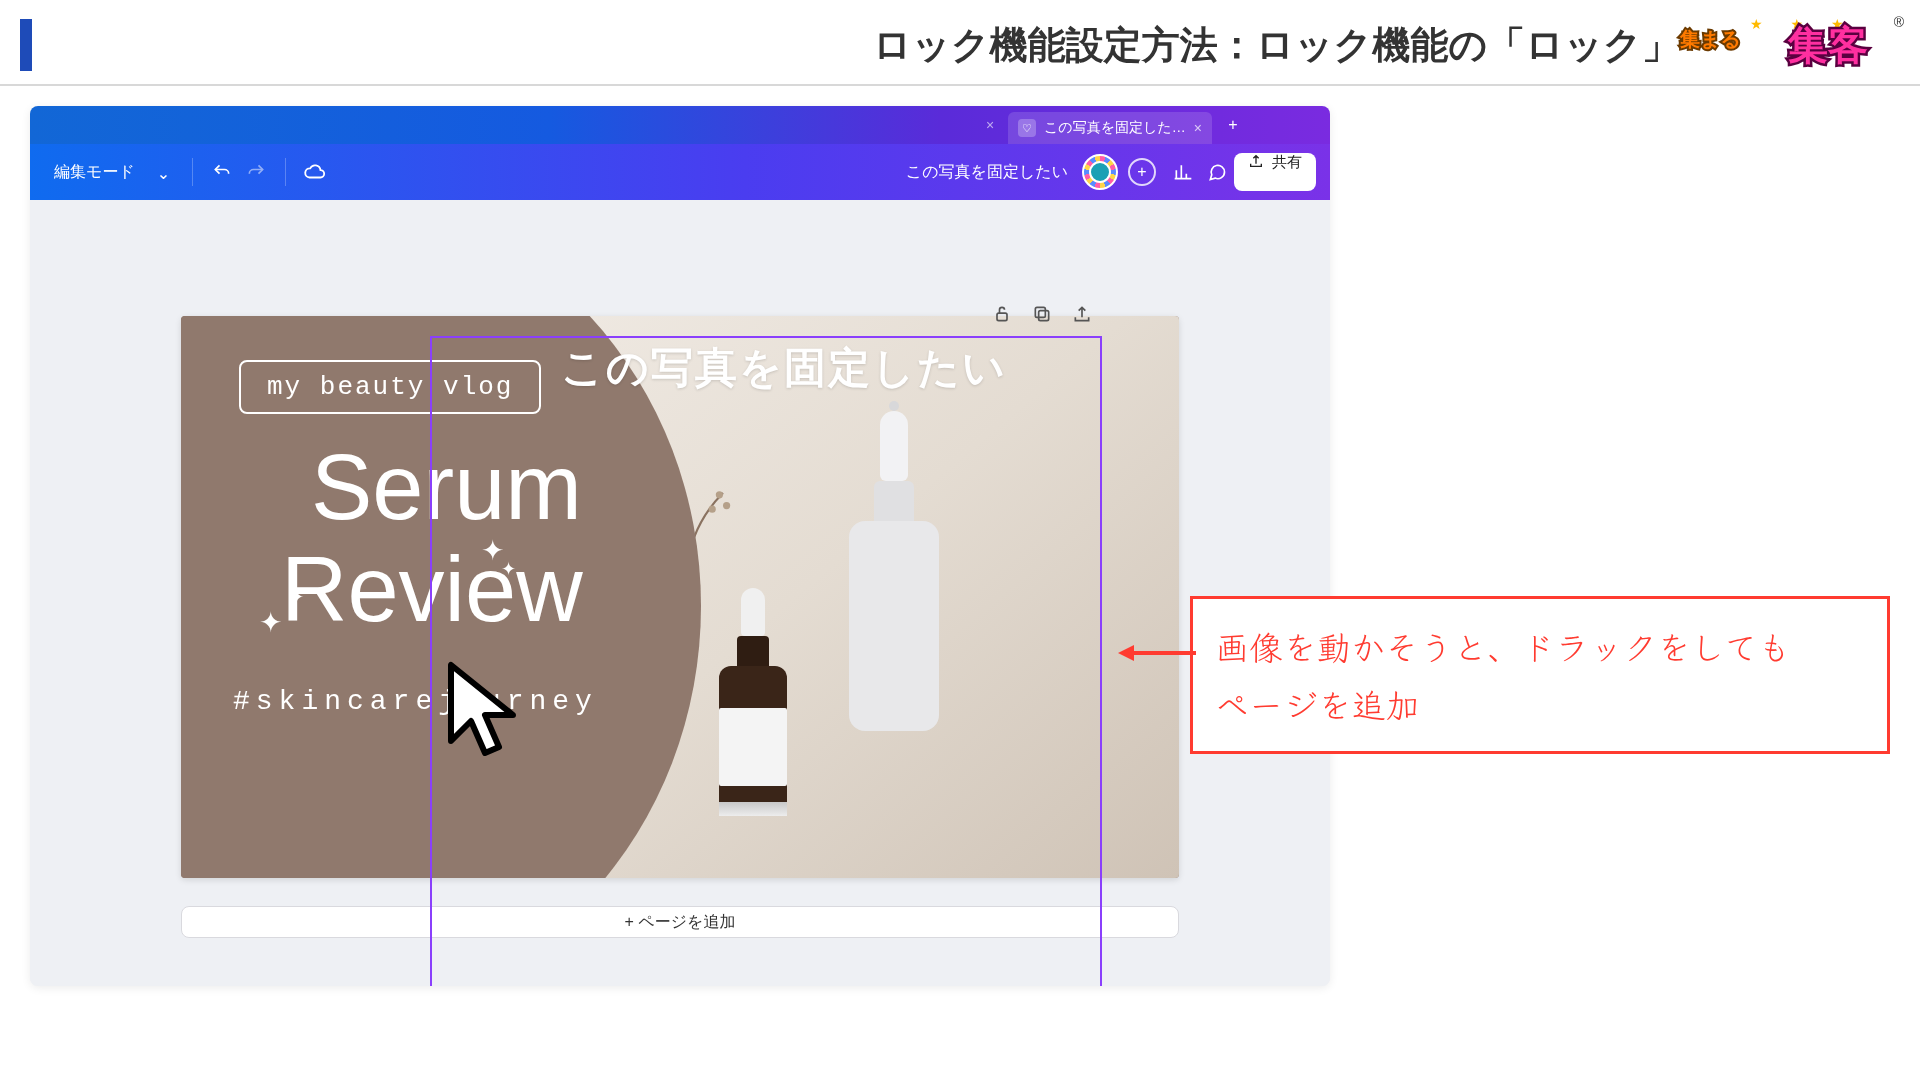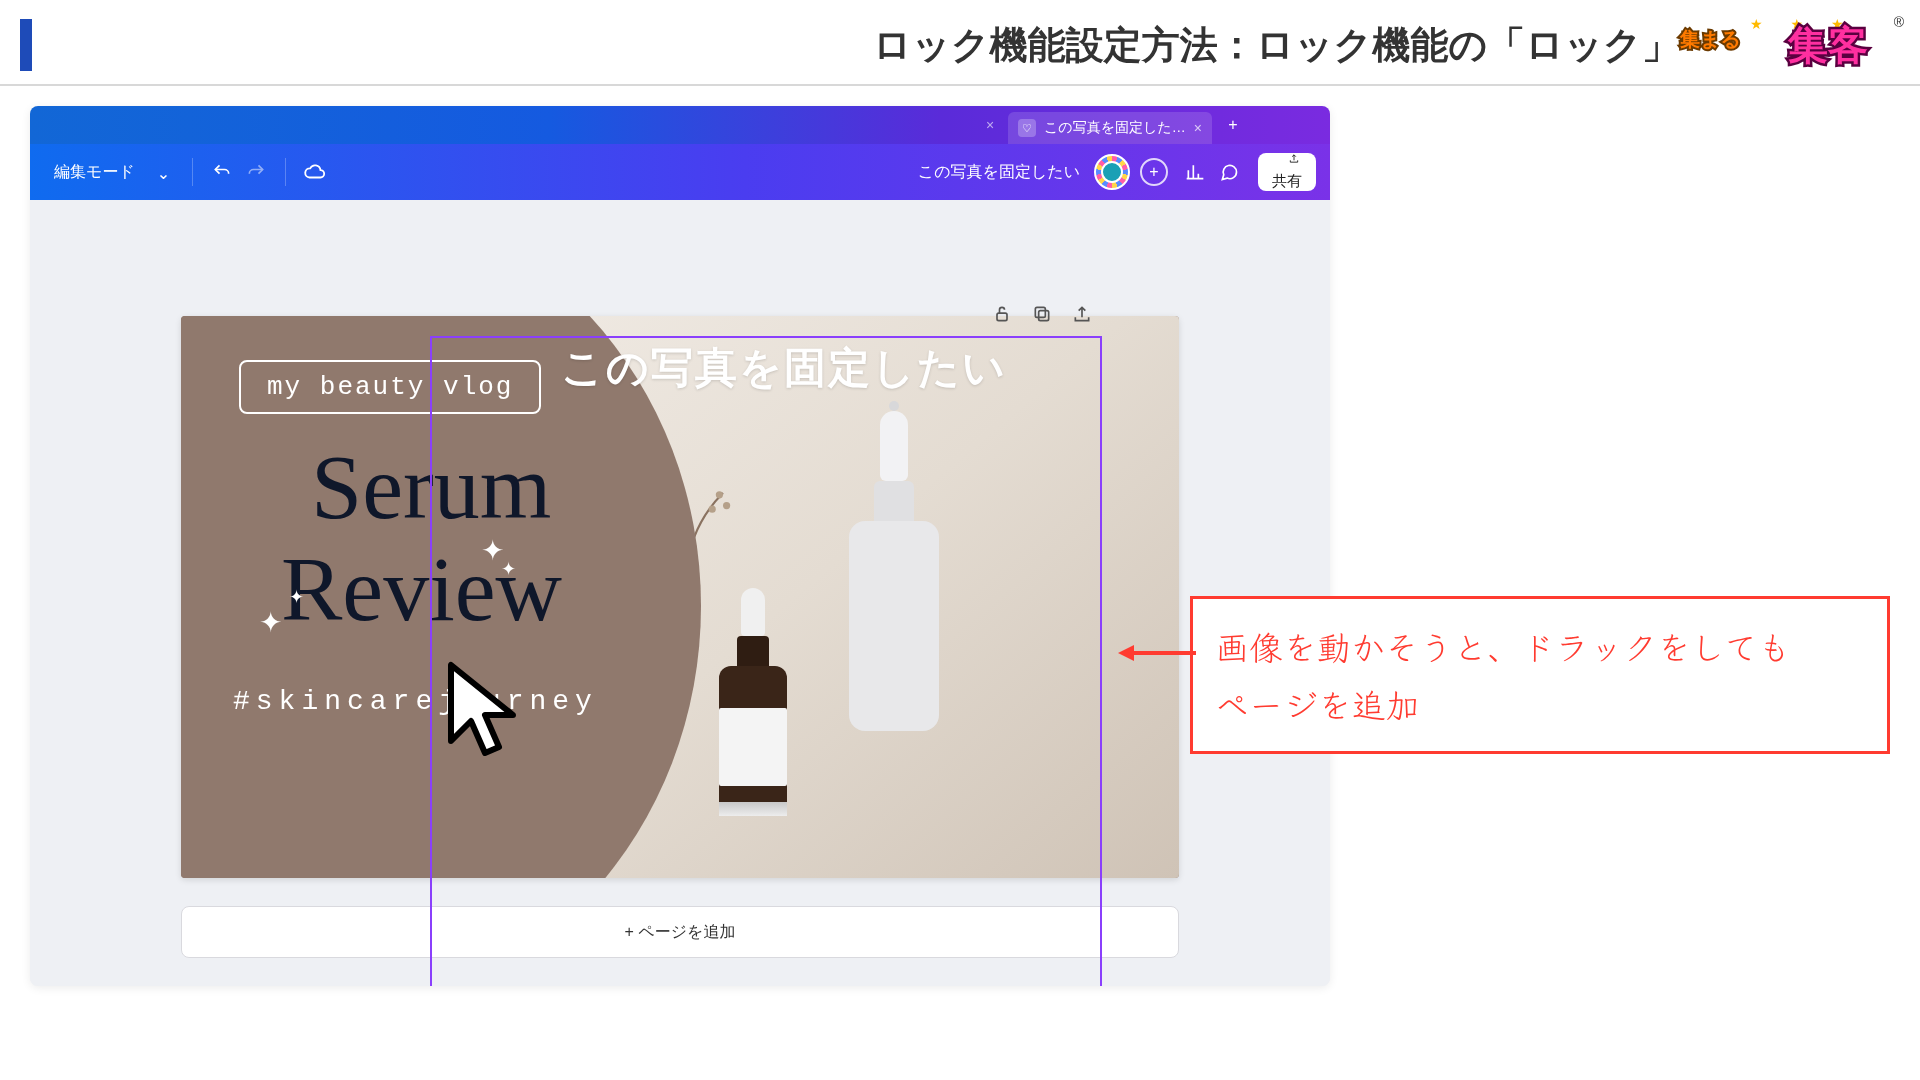--- a/index.html
+++ b/index.html
@@ -115,22 +115,22 @@
   border:2px solid #fff; position:relative;
   display:flex;align-items:center;justify-content:center;
 }
 .badge-center{width:22px;height:22px;border-radius:50%;background:#1aa0b5;border:2px solid #fff;}
 .plus-chip {
   width:28px;height:28px;border-radius:50%;border:2px solid rgba(255,255,255,0.8);
   display:flex;align-items:center;justify-content:center;margin-left:10px;font-size:16px;
 }
 .share-btn {
   background:#fff;color:#222;border-radius:8px;
-  height:38px;padding:0 14px;display:flex;align-items:flex-end;gap:8px;
-  font-size:15px;font-weight:500;margin-left:12px;flex-direction:column;
+  height:38px;padding:0 14px;display:flex;align-items:flex-start;gap:8px;
+  font-size:15px;font-weight:500;
 }
 .canvas-area {
   position:absolute; left:0; right:0; top:94px; bottom:0;
   background:#eef0f4;
   display:flex;flex-direction:column;align-items:center;
 }
 .design-canvas {
   margin-top: 116px;
   width: 998px; height: 562px;
   background:#90796d;
@@ -182,22 +182,22 @@
   text-shadow:0 1px 3px rgba(0,0,0,0.15);
 }
 
 .vlog-pill {
   position:absolute; z-index:5; left:58px; top:44px;
   border:2px solid #fff; border-radius:8px;
   padding:10px 26px; color:#fff; font-size:26px; letter-spacing:2px;
   font-family: "Courier New", monospace;
 }
 .script-word1, .script-word2 {
-  position:absolute; z-index:5; color:#0f172a;
-  font-family: Liberation Serif, serif;
+  position:absolute; z-index:5; color:#ffffff;
+  font-family: Liberation Sans, sans-serif;
   font-size:92px; line-height:0.9;
 }
 .script-word1 { left:130px; top:130px; }
 .script-word2 { left:100px; top:232px; }
 .sparkle { position:absolute; z-index:5; color:#fff; font-size:28px;}
 .sparkle.s1{left:300px;top:218px;}
 .sparkle.s2{left:320px;top:242px;font-size:18px;}
 .sparkle.s3{left:78px;top:290px;}
 .sparkle.s4{left:108px;top:270px;font-size:18px;}
 .hashtag {
@@ -225,21 +225,21 @@
   position:absolute; right:6px; top:-36px;
   display:flex; gap:16px; pointer-events:auto;
 }
 .ctx-icon {
   width:24px;height:24px;display:flex;align-items:center;justify-content:center;
   color:#555;
 }
 
 .add-page {
   margin-top: 28px;
-  width: 998px; height:52px;
+  width: 998px; height:32px;
   border:1px solid #d9d9de; border-radius:8px; background:#fff;
   display:flex;align-items:center;justify-content:center;
   color:#333;font-size:16px;
 }
 
 .big-cursor {
   position:absolute; left:415px; top:555px; z-index:50;
   width:80px;height:100px;
 }
 

